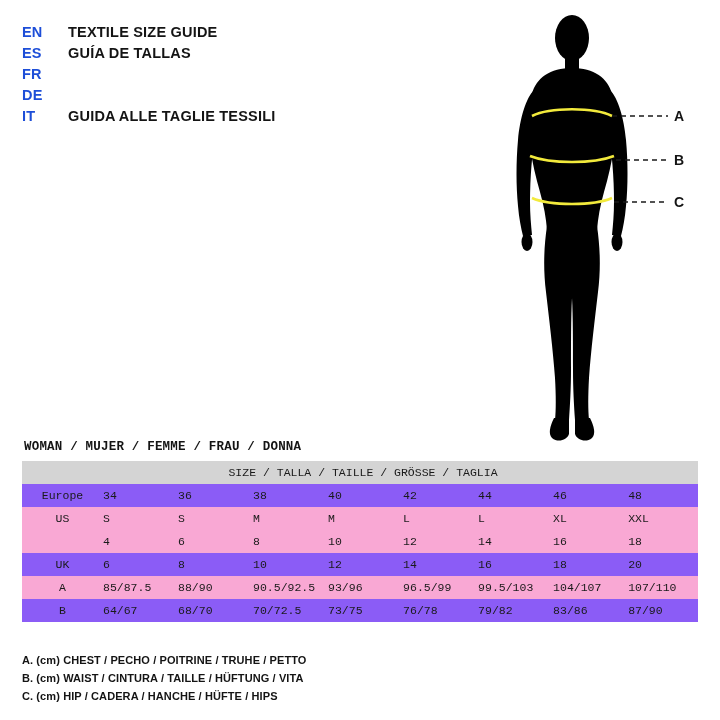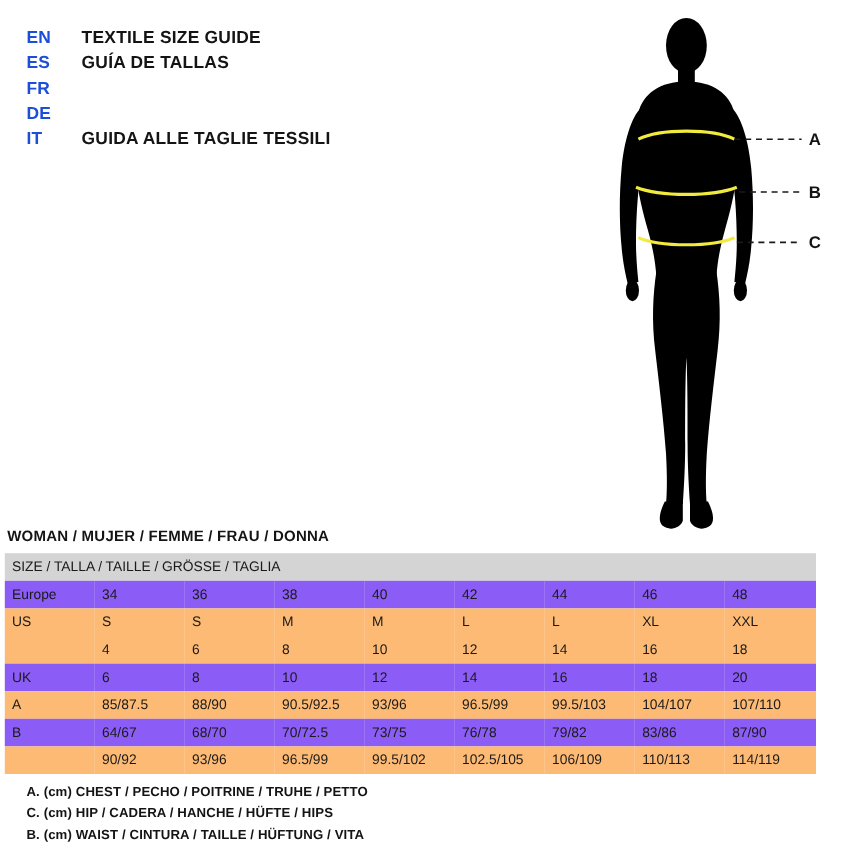--- a/index.html
+++ b/index.html
@@ -56,23 +56,24 @@
   .meas-label {
     font-family: "Liberation Sans", sans-serif;
     font-size: 14px;
     font-weight: bold;
     fill: #141414;
   }
 
   
   #table-section {
     position: absolute;
-    left: 4px;
+    left: 22px;
     top: 436px;
     width: 676px;
+    font-family: Liberation Mono, monospace;
   }
   #woman-heading {
     font-size: 12.5px;
     font-weight: bold;
     letter-spacing: 0.2px;
     padding: 4px 2px 7px 2px;
     color: #141414;
   }
   table.size-table {
     border-collapse: collapse;
@@ -87,23 +88,23 @@
     vertical-align: middle;
     white-space: nowrap;
   }
   .row-head {
     background: #d4d4d4;
   }
   .row-head td {
     font-size: 11.5px;
     font-weight: normal;
   }
-  .row-alt { background: #fdba74; }
+  .row-alt { background: #f9a8d4; }
   .row-plain { background: #8b5cf6; }
-  .col-label { width: 110px; }
+  .col-label { width: 110px; text-align: center; }
   .col-v { width: 70px; }
 
   
   #footnotes {
     position: absolute;
     left: 22px;
     top: 654px;
     width: 600px;
   }
   .footnote {
@@ -297,32 +298,21 @@
         <td class="col-v">64/67</td>
         <td class="col-v">68/70</td>
         <td class="col-v">70/72.5</td>
         <td class="col-v">73/75</td>
         <td class="col-v">76/78</td>
         <td class="col-v">79/82</td>
         <td class="col-v">83/86</td>
         <td class="col-v">87/90</td>
       </tr>
 
-      <tr class="row-alt">
-        <td class="col-label"></td>
-        <td class="col-v">90/92</td>
-        <td class="col-v">93/96</td>
-        <td class="col-v">96.5/99</td>
-        <td class="col-v">99.5/102</td>
-        <td class="col-v">102.5/105</td>
-        <td class="col-v">106/109</td>
-        <td class="col-v">110/113</td>
-        <td class="col-v">114/119</td>
-      </tr>
     </tbody>
   </table>
 </div>
 
 <div id="footnotes">
   <div class="footnote">A. (cm) CHEST / PECHO / POITRINE / TRUHE / PETTO</div>
+  <div class="footnote">B. (cm) WAIST / CINTURA / TAILLE / HÜFTUNG / VITA</div>
   <div class="footnote">C. (cm) HIP / CADERA / HANCHE / HÜFTE / HIPS</div>
-  <div class="footnote">B. (cm) WAIST / CINTURA / TAILLE / HÜFTUNG / VITA</div>
 </div>
 
 </body></html>

